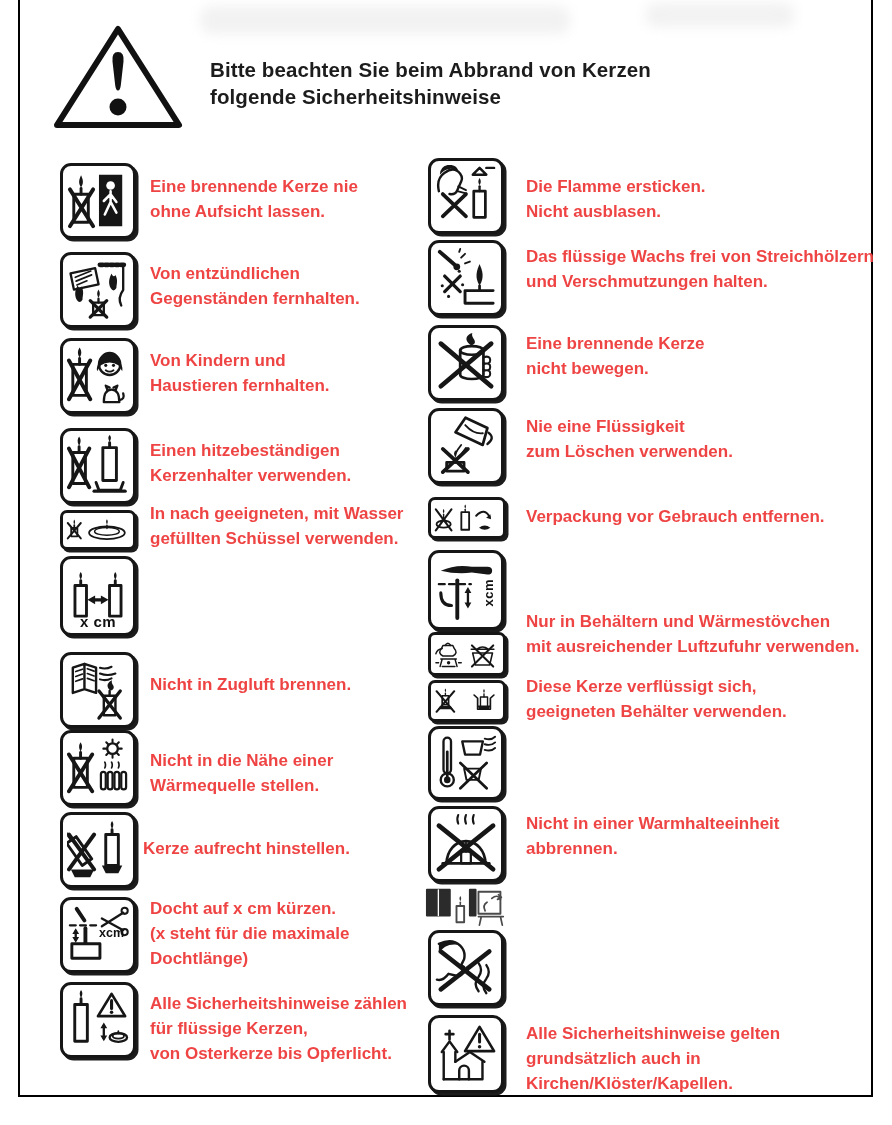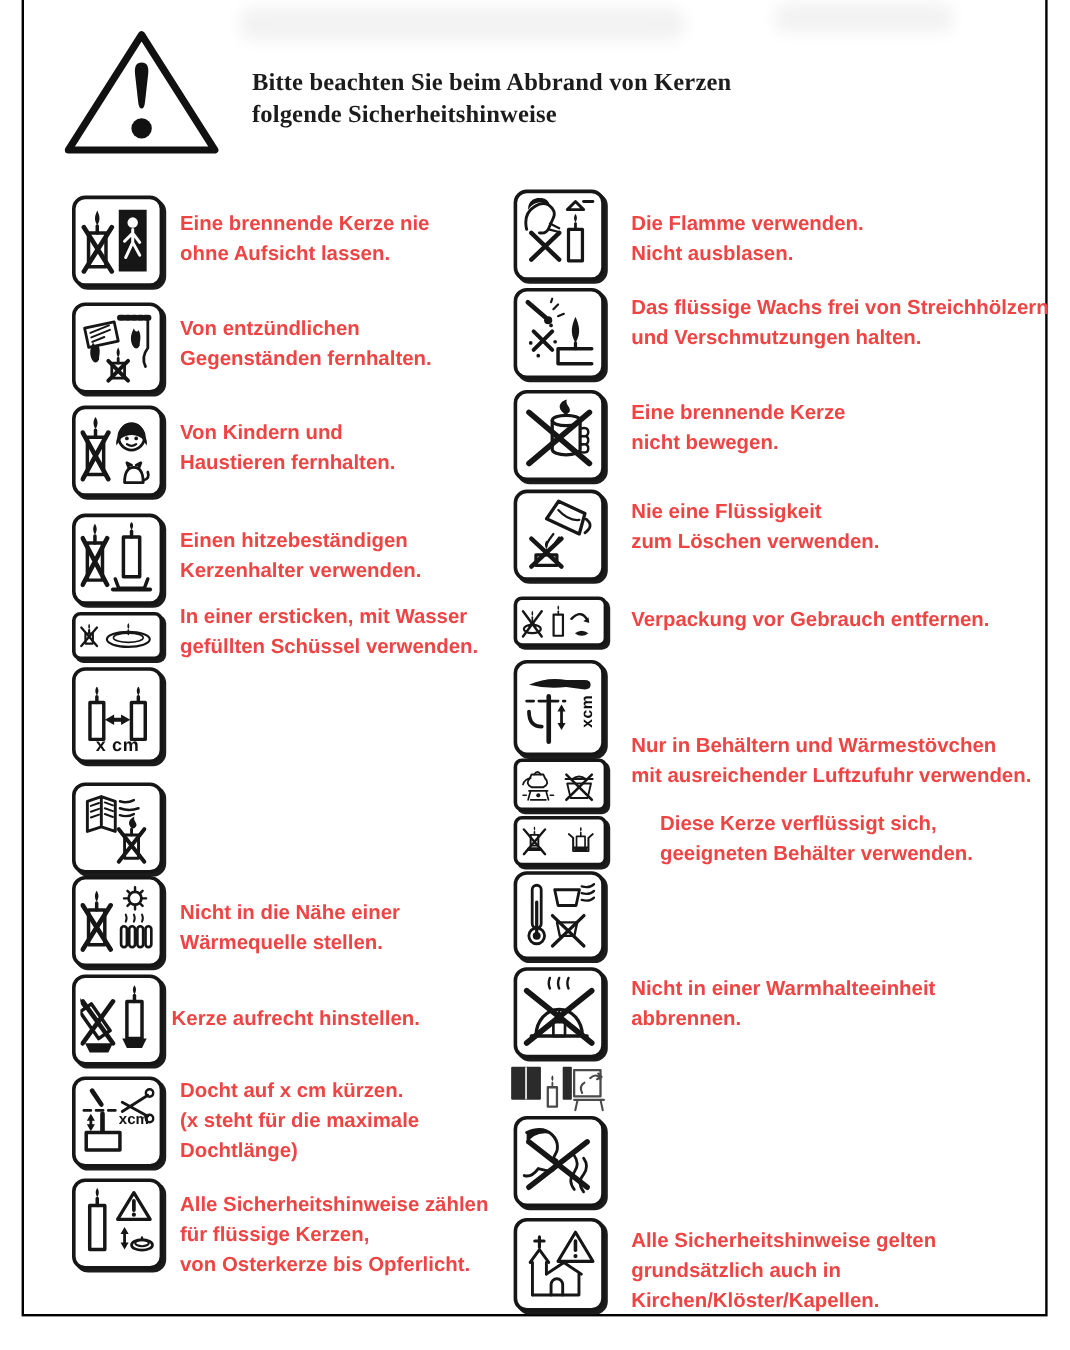--- a/index.html
+++ b/index.html
@@ -2,21 +2,21 @@
 <html><head>
 <meta charset="utf-8">
 <style>
   html,body{margin:0;padding:0;background:#fff;}
   .page{position:relative;width:892px;height:1125px;background:#ffffff;overflow:hidden;
         font-family:"Liberation Sans",sans-serif;}
   .frame{position:absolute;left:18px;top:-10px;width:855px;height:1107px;border:2px solid #000;box-sizing:border-box;}
   .smudge{position:absolute;background:#f2f2f2;filter:blur(6px);border-radius:12px;}
   .hdr-tri{position:absolute;left:50px;top:22px;width:136px;height:110px;}
   .title{position:absolute;left:210px;top:56px;font-size:20.5px;line-height:27px;font-weight:bold;
-         color:#1c1c1c;white-space:pre-line;letter-spacing:.1px;font-family:Liberation Serif, serif;}
+         color:#1c1c1c;white-space:pre-line;letter-spacing:.1px;}
   .icon{position:absolute;box-sizing:border-box;background:#fff;border:3.5px solid #161616;
         border-radius:11px;box-shadow:2.5px 2.5px 0 #1c1c1c;display:flex;align-items:center;justify-content:center;}
   .icon--short{border-radius:7px;border-width:3px;}
   .icon--plain{border:none;box-shadow:none;background:transparent;border-radius:0;}
   .icon svg{display:block;}
   .txt{position:absolute;font-size:17px;line-height:25px;color:#ef4444;white-space:pre-line;font-weight:bold;}
   .icon-label{position:absolute;font-weight:bold;color:#111;font-size:15px;letter-spacing:.5px;}
   .icon-label--v{writing-mode:vertical-rl;transform:rotate(180deg);font-size:13px;}
   .icon-label--s{font-size:12.5px;letter-spacing:0;}
 </style>
@@ -121,21 +121,21 @@
           <line x1="13.5" y1="17" x2="13.5" y2="13"></line>
       <path d="M13.5,12 C11.7,9 12.4,7 13.5,5 C14.6,7 15.3,9 13.5,12 Z" fill="#161616" stroke="none"></path>
       <path d="M4,10 L23,32 M23,10 L4,32" stroke-width="2.8"></path>
       <ellipse cx="61" cy="24" rx="26" ry="9"></ellipse>
       <ellipse cx="61" cy="22" rx="18" ry="5.5" stroke-width="2"></ellipse>
       <line x1="61" y1="18" x2="61" y2="13" stroke-width="2"></line>
       <path d="M61,12 C59,8.5 59.8,6.5 61,4.5 C62.2,6.5 63,8.5 61,12 Z" fill="#161616" stroke="none"></path>
     </g>
       </svg>
   </div>
-  <div class="txt" style="left:150px;top:501px">In einer ersticken, mit Wasser
+  <div class="txt" style="left:150px;top:501px">In nach geeigneten, mit Wasser
 gefüllten Schüssel verwenden.</div>
 
   <div class="icon" style="left:60px;top:556px;width:76px;height:80px">
     <svg viewBox="0 0 64 50" width="62" height="48">
         <g stroke="#161616" fill="none" stroke-width="3" stroke-linecap="round" stroke-linejoin="round">
       <rect x="8" y="14" width="12" height="32"></rect>
           <line x1="14" y1="14" x2="14" y2="9"></line>
       <path d="M14,8 C11.8,4 12.7,2 14,0 C15.3,2 16.2,4 14,8 Z" fill="#161616" stroke="none"></path>
       <rect x="44" y="14" width="12" height="32"></rect>
           <line x1="50" y1="14" x2="50" y2="9"></line>
@@ -153,20 +153,21 @@
       <path d="M6,9 l12,-4 v26 l-12,4 Z M18,5 l12,4 v26 l-12,-4 Z"></path>
       <path d="M9,13 l7,-2.5 M9,18 l7,-2.5 M9,23 l7,-2.5 M21,10 l7,2.5 M21,15 l7,2.5 M21,20 l7,2.5" stroke-width="1.7"></path>
       <path d="M34,9 q6,2 12,-1 M34,15 q8,3 16,0 M34,21 q6,2 12,-1" stroke-width="2.1"></path>
       <rect x="38" y="38" width="12" height="20"></rect>
           <line x1="44" y1="38" x2="44" y2="33"></line>
       <path d="M44,32 C40,28 42,24 46.5,22 C45,26 49.5,27.5 48,30.5 Q46,33.5 44,32 Z" fill="#161616" stroke="none"></path>
       <path d="M33,33 L55,61 M55,33 L33,61" stroke-width="3.4"></path>
     </g>
       </svg>
   </div>
+  <div class="txt" style="left:150px;top:672px">Nicht in Zugluft brennen.</div>
 
   <div class="icon" style="left:60px;top:730px;width:76px;height:76px">
     <svg viewBox="0 0 64 64" width="62" height="62">
         <g stroke="#161616" fill="none" stroke-width="3" stroke-linecap="round" stroke-linejoin="round">
       <rect x="7" y="22" width="14" height="30"></rect>
           <line x1="14" y1="22" x2="14" y2="16"></line>
       <path d="M14,15 C11.5,10.5 12.5,8 14,5.5 C15.5,8 16.5,10.5 14,15 Z" fill="#161616" stroke="none"></path>
       <path d="M2,18 L26,56 M26,18 L2,56" stroke-width="4"></path>
       <circle cx="47" cy="12" r="5.5" stroke-width="2.4"></circle>
       <path d="M47,2.5 v3 M47,18.5 v3 M37.5,12 h3 M53.5,12 h3 M40.5,5.5 l2,2 M51.5,16.5 l2,2 M40.5,18.5 l2,-2 M51.5,7.5 l2,-2" stroke-width="2.1"></path>
@@ -251,21 +252,21 @@
       <path d="M24,22 l8,4 M23,27 l8,2" stroke-width="1.9"></path>
       <path d="M8,30 L32,53 M32,30 L8,53" stroke-width="3.8"></path>
       <rect x="40" y="27" width="12" height="27" stroke-width="2.8"></rect>
       <line x1="46" y1="27" x2="46" y2="22" stroke-width="2.4"></line>
       <path d="M46,21 C44,17.5 44.8,15.5 46,13.5 C47.2,15.5 48,17.5 46,21 Z" fill="#161616" stroke="none"></path>
       <path d="M39,10 l7,-7 l7,7 Z"></path>
       <path d="M53,3 h8"></path>
     </g>
       </svg>
   </div>
-  <div class="txt" style="left:526px;top:174px">Die Flamme verwenden.
+  <div class="txt" style="left:526px;top:174px">Die Flamme ersticken.
 Nicht ausblasen.</div>
 
   <div class="icon" style="left:428px;top:240px;width:76px;height:76px">
     <svg viewBox="0 0 64 64" width="62" height="62">
         <g stroke="#161616" fill="none" stroke-width="2.8" stroke-linecap="round" stroke-linejoin="round">
       <path d="M5,5 L20,18" stroke-width="4"></path>
       <circle cx="22.5" cy="20.5" r="3.5" fill="#161616" stroke="none"></circle>
       <path d="M27,11 l4,-4 M31,17 l5,-2 M25,5 l1,-3" stroke-width="1.9"></path>
       <path d="M10,30 L26,46 M26,30 L10,46" stroke-width="3.4"></path>
       <circle cx="7.5" cy="40" r="1.6" fill="#161616" stroke="none"></circle>
@@ -374,21 +375,21 @@
       <path d="M10,31 h15 l3,5 h-21 Z" fill="#161616" stroke="none"></path>
       <path d="M5,8 L30,40 M30,8 L5,40" stroke-width="2.9"></path>
       <path d="M58,14 l5,5 v17 h18 v-17 l5,-5"></path>
       <rect x="67" y="17" width="10" height="19" stroke-width="2"></rect>
       <path d="M63,30 h18 l-2,6 h-14 Z" fill="#161616" stroke="none"></path>
       <line x1="72" y1="17" x2="72" y2="12" stroke-width="1.9"></line>
       <path d="M72,11 C70.3,8 71,6 72,4.5 C73,6 73.7,8 72,11 Z" fill="#161616" stroke="none"></path>
     </g>
       </svg>
   </div>
-  <div class="txt" style="left:550px;top:674px">Diese Kerze verflüssigt sich,
+  <div class="txt" style="left:526px;top:674px">Diese Kerze verflüssigt sich,
 geeigneten Behälter verwenden.</div>
 
   <div class="icon" style="left:428px;top:726px;width:76px;height:74px">
     <svg viewBox="0 0 64 64" width="60" height="60">
         <g stroke="#161616" fill="none" stroke-width="2.5" stroke-linecap="round" stroke-linejoin="round">
       <rect x="8" y="5" width="8" height="38" rx="4"></rect>
       <circle cx="12" cy="50" r="7"></circle>
       <circle cx="12" cy="50" r="3.5" fill="#161616" stroke="none"></circle>
       <line x1="12" y1="47" x2="12" y2="20" stroke-width="2.9"></line>
       <path d="M28,9 h22 l-3,14 h-16 Z"></path>

